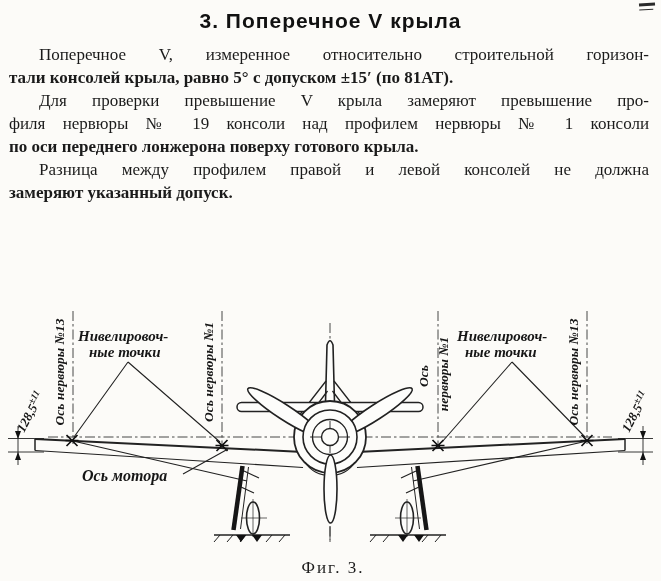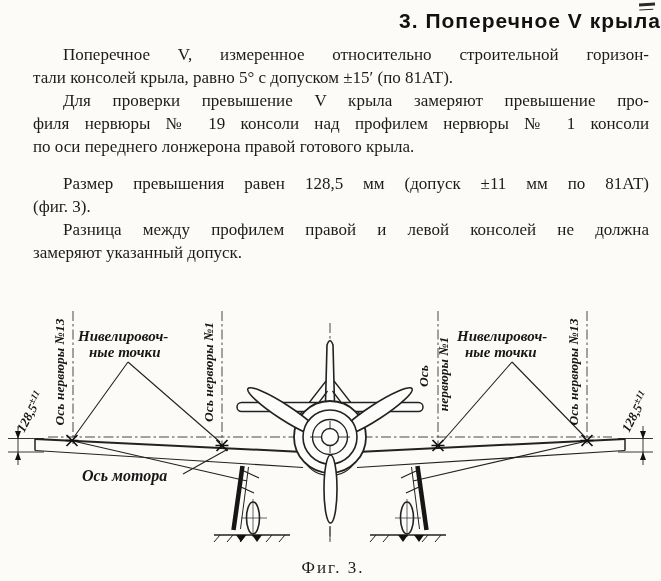--- a/index.html
+++ b/index.html
@@ -1,26 +1,26 @@
 <!DOCTYPE html>
 <html><head>
 <meta charset="utf-8">
 <style>
   html,body{margin:0;padding:0;}
   body{width:661px;height:581px;position:relative;background:#fcfbf8;overflow:hidden;
        font-family:"Liberation Serif",serif;color:#1b1b1b;}
   .page{position:absolute;inset:0;}
-  .doc-title{position:absolute;left:0;right:0;top:9px;text-align:right;
+  .doc-title{position:absolute;left:0;right:0;top:9px;text-align:center;
        font-family:"Liberation Sans",sans-serif;font-weight:bold;font-size:21px;
        letter-spacing:1px;color:#111;}
-  .text-block{position:absolute;left:9px;right:12px;top:43px;font-size:17px;line-height:23px;margin-left:24px;}
+  .text-block{position:absolute;left:9px;right:12px;top:43px;font-size:17px;line-height:23px;}
   .para{margin:0;}
   .para.spaced{margin-top:14px;}
   .line{text-align:justify;text-align-last:justify;white-space:normal;}
-  .line.last{text-align-last:auto;}
+  .line.last{text-align-last:auto;font-weight:bold;}
   .para .line:first-child{text-indent:30px;}
   .artifact{position:absolute;top:3px;right:6px;width:16px;height:3px;background:#2a2a2a;
        box-shadow:-1px 5px 0 -1px #2a2a2a;transform:rotate(-3deg);}
   svg{position:absolute;left:0;top:0;}
   .ln{stroke:#222;fill:none;}
   .cl{stroke:#333;fill:none;stroke-width:0.9;stroke-dasharray:10 3 2.5 3;}
   .wh{fill:#fdfdfb;stroke:#222;}
   .hw{font-family:"Liberation Serif",serif;font-style:italic;font-weight:bold;fill:#161616;}
   .cap{font-family:"Liberation Serif",serif;font-size:17px;letter-spacing:2px;fill:#1b1b1b;}
 </style>
@@ -34,25 +34,21 @@
   <div class="doc-title">3. Поперечное V крыла</div>
 
   <div class="text-block">
     <div class="para">
         <div class="line">Поперечное V, измеренное относительно строительной горизон-</div>
         <div class="line last">тали консолей крыла, равно 5° с допуском ±15′ (по 81АТ).</div>
       </div>
     <div class="para">
         <div class="line">Для проверки превышение V крыла замеряют превышение про-</div>
         <div class="line">филя нервюры № 19 консоли над профилем нервюры № 1 консоли</div>
-        <div class="line last">по оси переднего лонжерона правой готового крыла.</div>
-      </div>
-    <div class="para spaced">
-        <div class="line">Размер превышения равен 128,5 мм (допуск ±11 мм по 81АТ)</div>
-        <div class="line last">(фиг. 3).</div>
+        <div class="line last">по оси переднего лонжерона поверху готового крыла.</div>
       </div>
     <div class="para">
         <div class="line">Разница между профилем правой и левой консолей не должна</div>
         <div class="line last">замеряют указанный допуск.</div>
       </div>
   </div>
 
   <svg width="661" height="581" viewBox="0 0 661 581">
     <defs>
       <g id="star">

